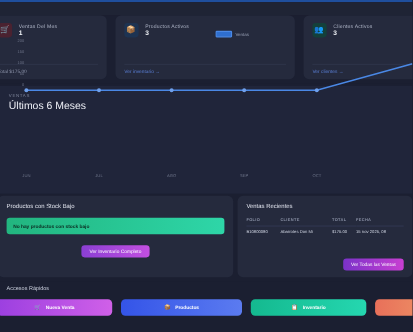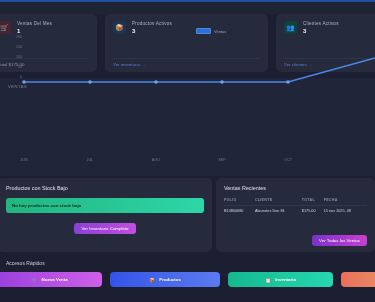--- a/index.html
+++ b/index.html
@@ -156,20 +156,21 @@
       </div>
     </div>
     <div class="divider"></div>
     <div class="kpi-foot">Ver clientes →</div>
   </div>
 
 </div>
 
 <div class="chart-panel">
   <div class="chart-kicker">VENTAS</div>
+  <div class="chart-title">Últimos 6 Meses</div>
 </div>
 
 <div class="legend">
   <span class="legend-swatch"></span>
   <span class="legend-text">Ventas</span>
 </div>
 
 <div class="ylabels">
   <div class="ylabel">200</div>
   <div class="ylabel">150</div>

